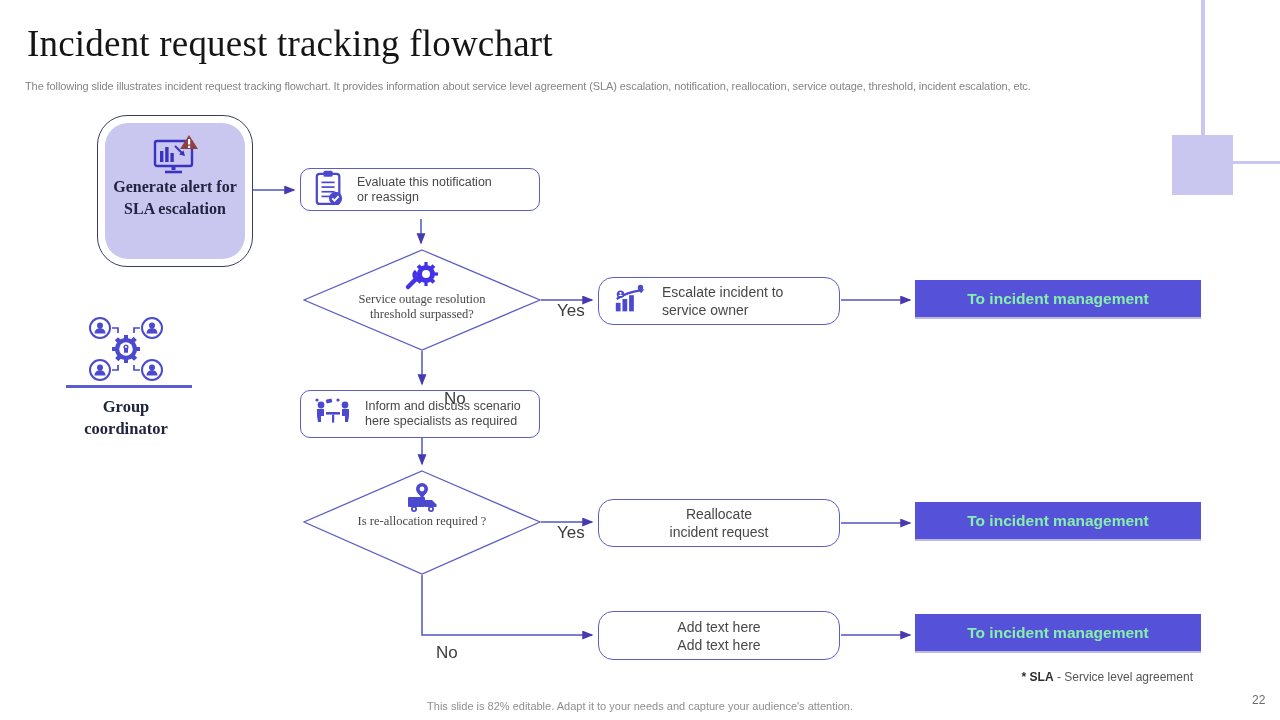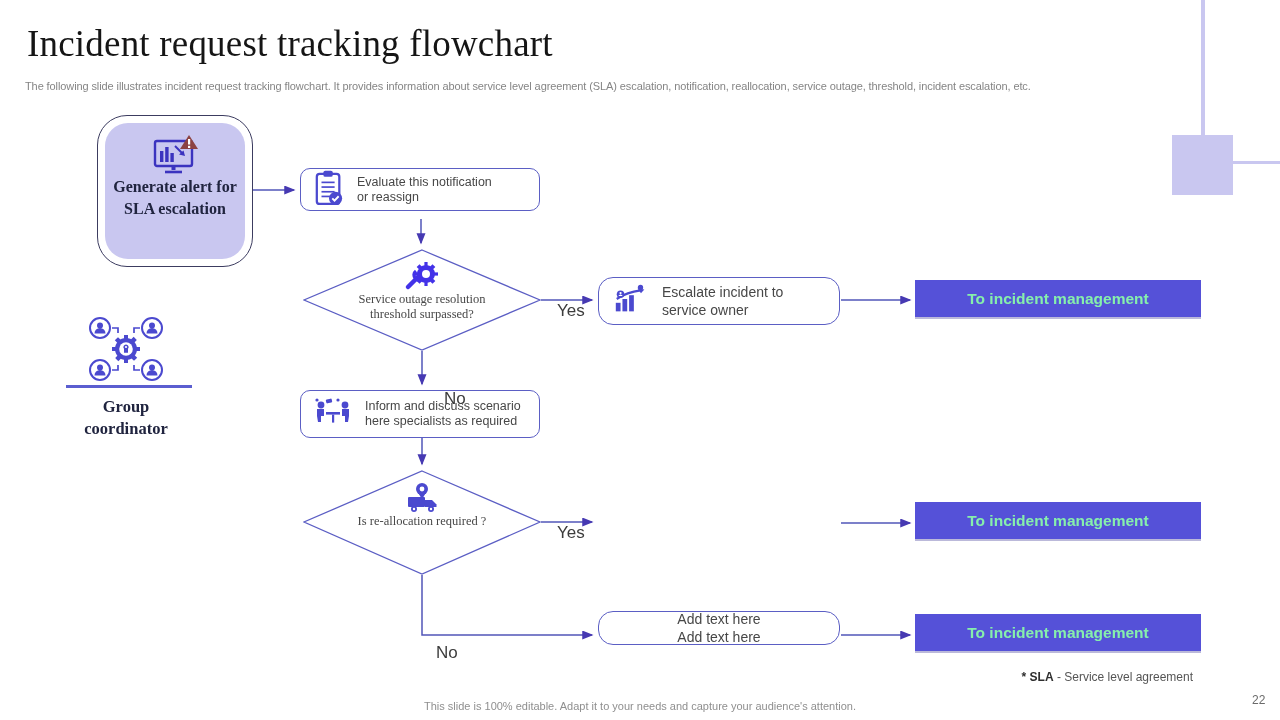--- a/index.html
+++ b/index.html
@@ -26,21 +26,21 @@
   .actor-divider{ position:absolute; left:66px; top:385px; width:126px; height:3px; background:#5b5ed0; }
   .actor-label{ position:absolute; left:36px; top:396px; width:180px; text-align:center; font-family:"Liberation Serif", serif; font-weight:bold; font-size:16.5px; line-height:22px; color:#20243f; }
 
   
   .pbox{ position:absolute; background:#fff; border:1.3px solid #5b5ec4; border-radius:10px; display:flex; align-items:center; }
   .pbox .txt{ font-size:12.5px; line-height:15px; color:#474747; }
   .box-evaluate{ left:300px; top:168px; width:240px; height:43px; }
   .box-inform{ left:300px; top:390px; width:240px; height:48px; }
   .box-escalate{ left:598px; top:277px; width:242px; height:48px; border-radius:15px; }
   .box-reallocate{ left:598px; top:499px; width:242px; height:48px; border-radius:15px; }
-  .box-addtext{ left:598px; top:611px; width:242px; height:34px; border-radius:15px; }
+  .box-addtext{ left:598px; top:611px; width:242px; height:49px; border-radius:15px; }
   .pbox .icon{ flex:0 0 auto; margin-left:13px; }
   .pbox .txt{ margin-left:13px; }
   .pbox.center .txt{ width:100%; text-align:center; margin:0; font-size:14px; line-height:18px; }
   .box-escalate .txt{ font-size:14px; line-height:18px;margin-left:12px; }
 
   
   .diamond{ position:absolute;font-family:Liberation Serif, serif; }
   .diamond svg.shape{ display:block; }
   .d-icon{ position:absolute; left:50%; transform:translateX(-50%); }
   .d-label{ position:absolute; left:0; right:0; text-align:center; font-size:12.5px; line-height:15px; color:#474747; }
@@ -271,20 +271,26 @@
           <circle cx="11" cy="27" r="1.2" fill="#ffffff"></circle>
         <circle cx="28" cy="27" r="3" fill="#4b49cf"></circle>
           <circle cx="28" cy="27" r="1.2" fill="#ffffff"></circle>
       </svg>
     </span>
     <div class="d-label" style="top:44px;">
       <span>Is re-allocation required ?</span>
     </div>
   </div>
 
+  <div class="pbox center box-reallocate">
+    <div class="txt">
+      <span>Reallocate</span><br>
+      <span>incident request</span>
+    </div>
+  </div>
 
   <div class="pbox center box-addtext">
     <div class="txt">
       <span>Add text here</span><br>
       <span>Add text here</span>
     </div>
   </div>
 
   <div class="terminal terminal1">To incident management</div>
   <div class="terminal terminal2">To incident management</div>
@@ -292,16 +298,16 @@
 
   <div class="branch yes1">Yes</div>
   <div class="branch no1">No</div>
   <div class="branch yes2">Yes</div>
   <div class="branch no2">No</div>
 
   <div class="sla-note">
     <b>* SLA</b>
     <span>- Service level agreement</span>
   </div>
-  <div class="footer-note">This slide is 100% editable. Adapt it to your needs and capture your audience's attention.</div>
+  <div class="footer-note">This slide is 82% editable. Adapt it to your needs and capture your audience's attention.</div>
   <div class="page-num">22</div>
 
 </div>
 
 </body></html>

